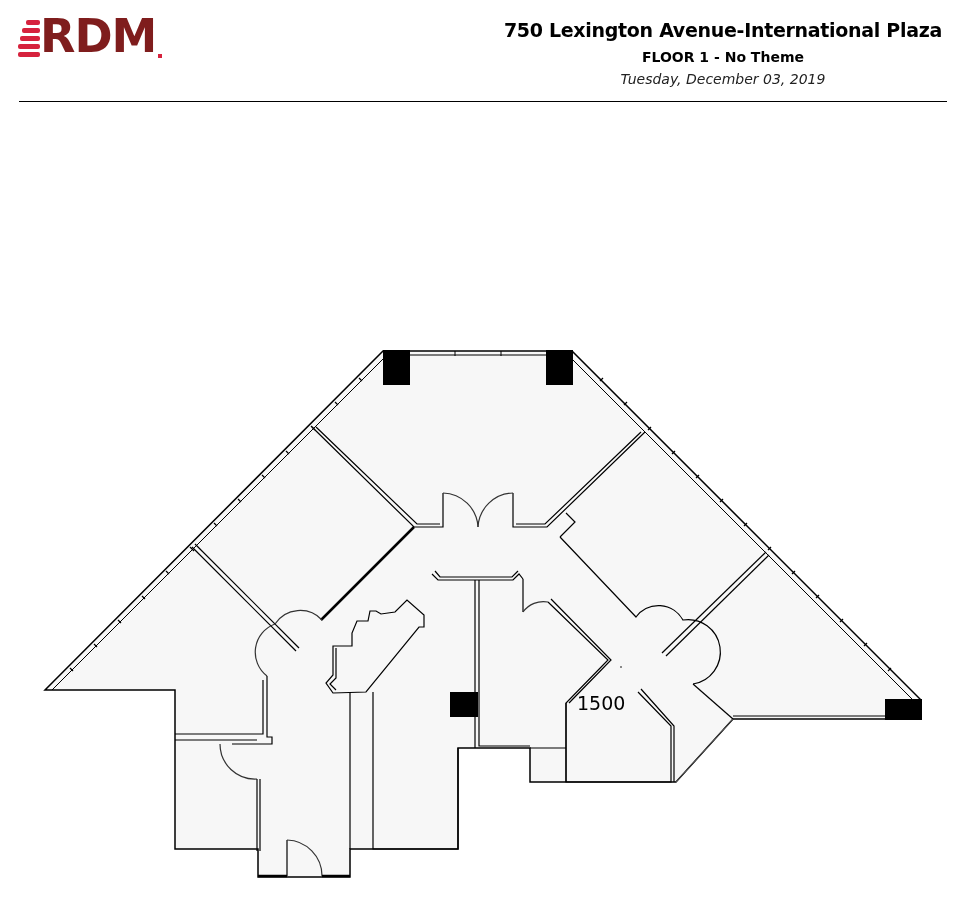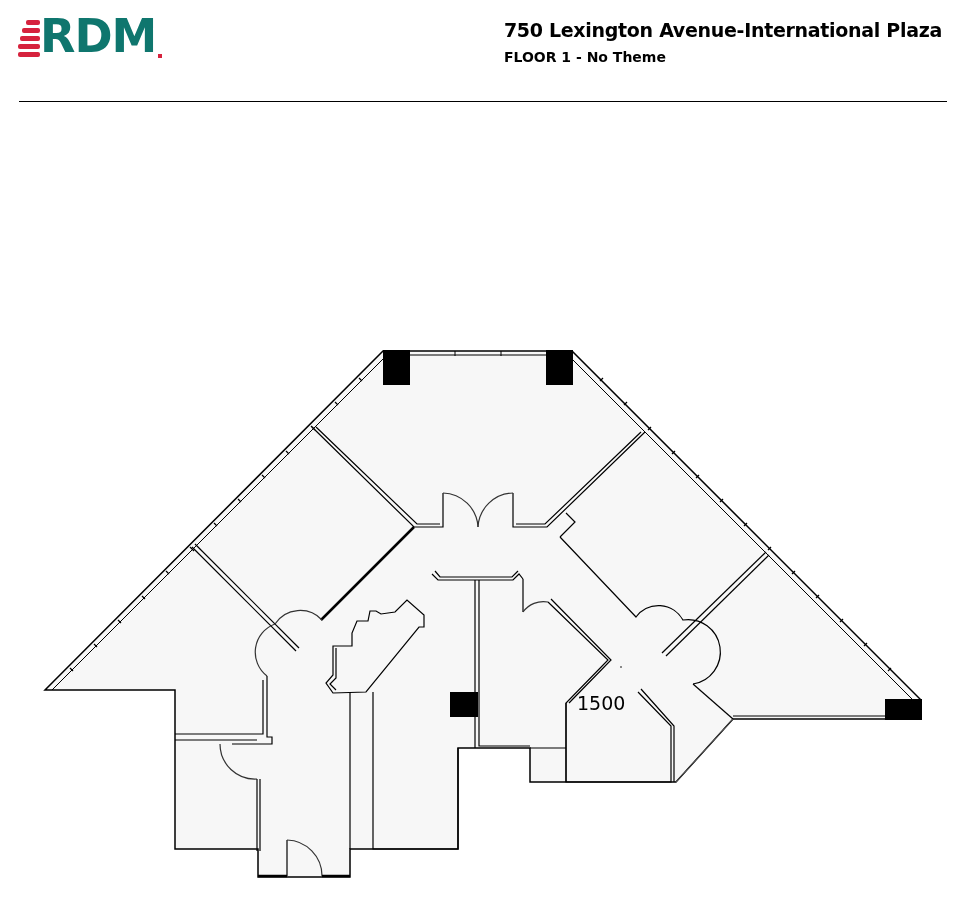--- a/index.html
+++ b/index.html
@@ -1,23 +1,23 @@
 <!DOCTYPE html>
 <html><head>
 <meta charset="utf-8">
 <style>
   html, body { margin: 0; padding: 0; background: #ffffff; }
   body { width: 962px; height: 901px; position: relative; overflow: hidden; font-family: "DejaVu Sans", sans-serif; }
   .header { position: absolute; left: 0; top: 0; width: 962px; height: 104px; }
   .logo { position: absolute; left: 18px; top: 16px; width: 150px; height: 48px; }
   .logo-bars { position: absolute; left: 0; top: 4px; width: 22px; height: 40px; }
   .logo-bars span { display: block; height: 5px; background: #d6223d; margin-bottom: 3px; border-radius: 2px; }
-  .logo-text { position: absolute; left: 22px; top: -8px; font-family: "DejaVu Sans", sans-serif; font-weight: bold; font-size: 46px; letter-spacing: -1px; color: #0f766e; line-height: 56px; }
+  .logo-text { position: absolute; left: 22px; top: -8px; font-family: "DejaVu Sans", sans-serif; font-weight: bold; font-size: 46px; letter-spacing: -1px; color: #7f1d1d; line-height: 56px; }
   .logo-dot { position: absolute; left: 140px; top: 38px; width: 4px; height: 4px; background: #d6223d; }
-  .title-block { position: absolute; right: 20px; top: 16px; text-align: left; }
+  .title-block { position: absolute; right: 20px; top: 16px; text-align: center; }
   .building-title { font-family: "DejaVu Sans", sans-serif; font-weight: bold; font-size: 19px; color: #000; line-height: 28px; letter-spacing: -0.3px; }
   .floor-title { font-family: "DejaVu Sans", sans-serif; font-weight: bold; font-size: 14px; color: #000; line-height: 22px; margin-top: 2px; }
   .report-date { font-family: "DejaVu Sans", sans-serif; font-style: italic; font-size: 14px; color: #222; line-height: 22px; }
   .header-rule { position: absolute; left: 19px; top: 101px; width: 928px; height: 1px; background: #000; }
   .plan { position: absolute; left: 0; top: 0; width: 962px; height: 901px; }
   .suite-label { font-family: "DejaVu Sans", sans-serif; font-size: 19px; fill: #000; }
 </style>
 </head>
 <body>
 
@@ -29,20 +29,21 @@
       <span style="width:20px;margin-left:2px;"></span>
       <span style="width:22px;"></span>
       <span style="width:22px;"></span>
     </div>
     <div class="logo-text">RDM</div>
     <div class="logo-dot"></div>
   </div>
   <div class="title-block">
     <div class="building-title">750 Lexington Avenue-International Plaza</div>
     <div class="floor-title">FLOOR 1 - No Theme</div>
+    <div class="report-date">Tuesday, December 03, 2019</div>
   </div>
   <div class="header-rule"></div>
 </div>
 
 <svg class="plan" viewBox="0 0 962 901" xmlns="http://www.w3.org/2000/svg">
 
   <g>
     <polygon points="383,351 572,351 921,700 921,719 733,719 676,782 566,782 530,782 530,748 458,748 458,849 350,849 350,877 258,877 258,849 175,849 175,690 45,690" fill="#f7f7f7" stroke="#000" stroke-width="1.5"></polygon>
 
     <line x1="383" y1="355" x2="572" y2="355" stroke="#000" stroke-width="1"></line>

